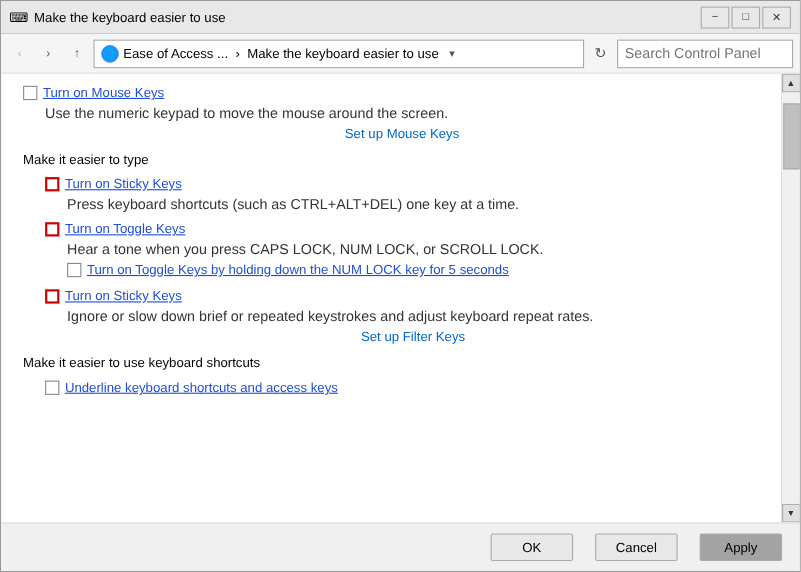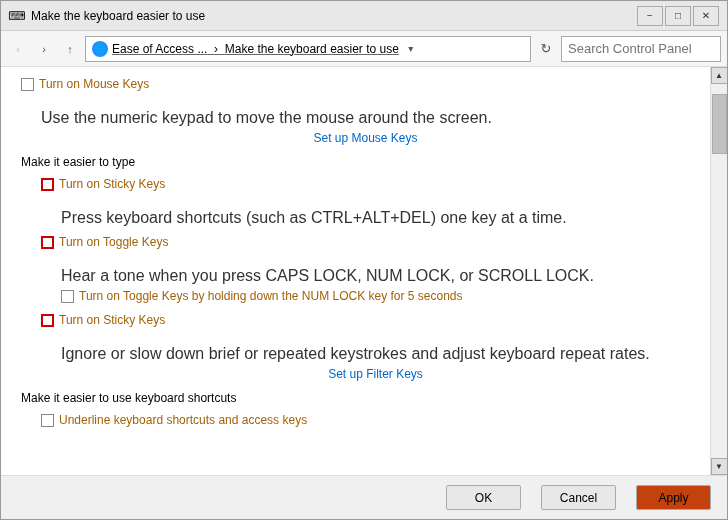--- a/index.html
+++ b/index.html
@@ -98,21 +98,21 @@
       height: 16px;
       background: #1e90ff;
       border-radius: 50%;
       flex-shrink: 0;
       display: flex;
       align-items: center;
       justify-content: center;
       color: white;
       font-size: 9px;
     }
-    .address-text { color: #666; font-size: 12px; text-decoration: underline; }
+    .address-text { color: #666; font-size: 12px; }
     .address-text span { color: #000; }
     .address-dropdown {
       width: 16px;
       height: 16px;
       display: flex;
       align-items: center;
       justify-content: center;
       color: #555;
       font-size: 10px;
       cursor: pointer;
@@ -231,29 +231,30 @@
       align-items: center;
       justify-content: center;
     }
 
     .checkbox.highlighted {
       border: 2px solid #cc0000;
     }
 
     .checkbox-label {
       font-size: 12px;
-      color: #a16207;
+      color: #1d4ed8;
+      text-decoration: underline;
     }
 
     .description {
-      font-size: 16px;
+      font-size: 13px;
       color: #333;
       margin-left: 20px;
       margin-bottom: 4px;
-      margin-top: 18px;
+      margin-top: 4px;
     }
 
     .setup-link {
       color: #0066cc;
       font-size: 12px;
       margin-left: 20px;
       cursor: pointer;
       text-decoration: none;
       display: block;
       margin-bottom: 10px;
@@ -299,21 +300,21 @@
       border: 1px solid #aaa;
       cursor: pointer;
       font-size: 12px;
       color: #000;
       display: flex;
       align-items: center;
       justify-content: center;
       border-radius: 2px;
     }
     .footer-btn.apply {
-      background: #c2410c;
+      background: #a3a3a3;
     }
   </style>
 </head>
 <body>
 
 <div class="window">
 
   <div class="title-bar">
     <div class="title-bar-icon">⌨</div>
     <span class="title-bar-text">Make the keyboard easier to use</span>

